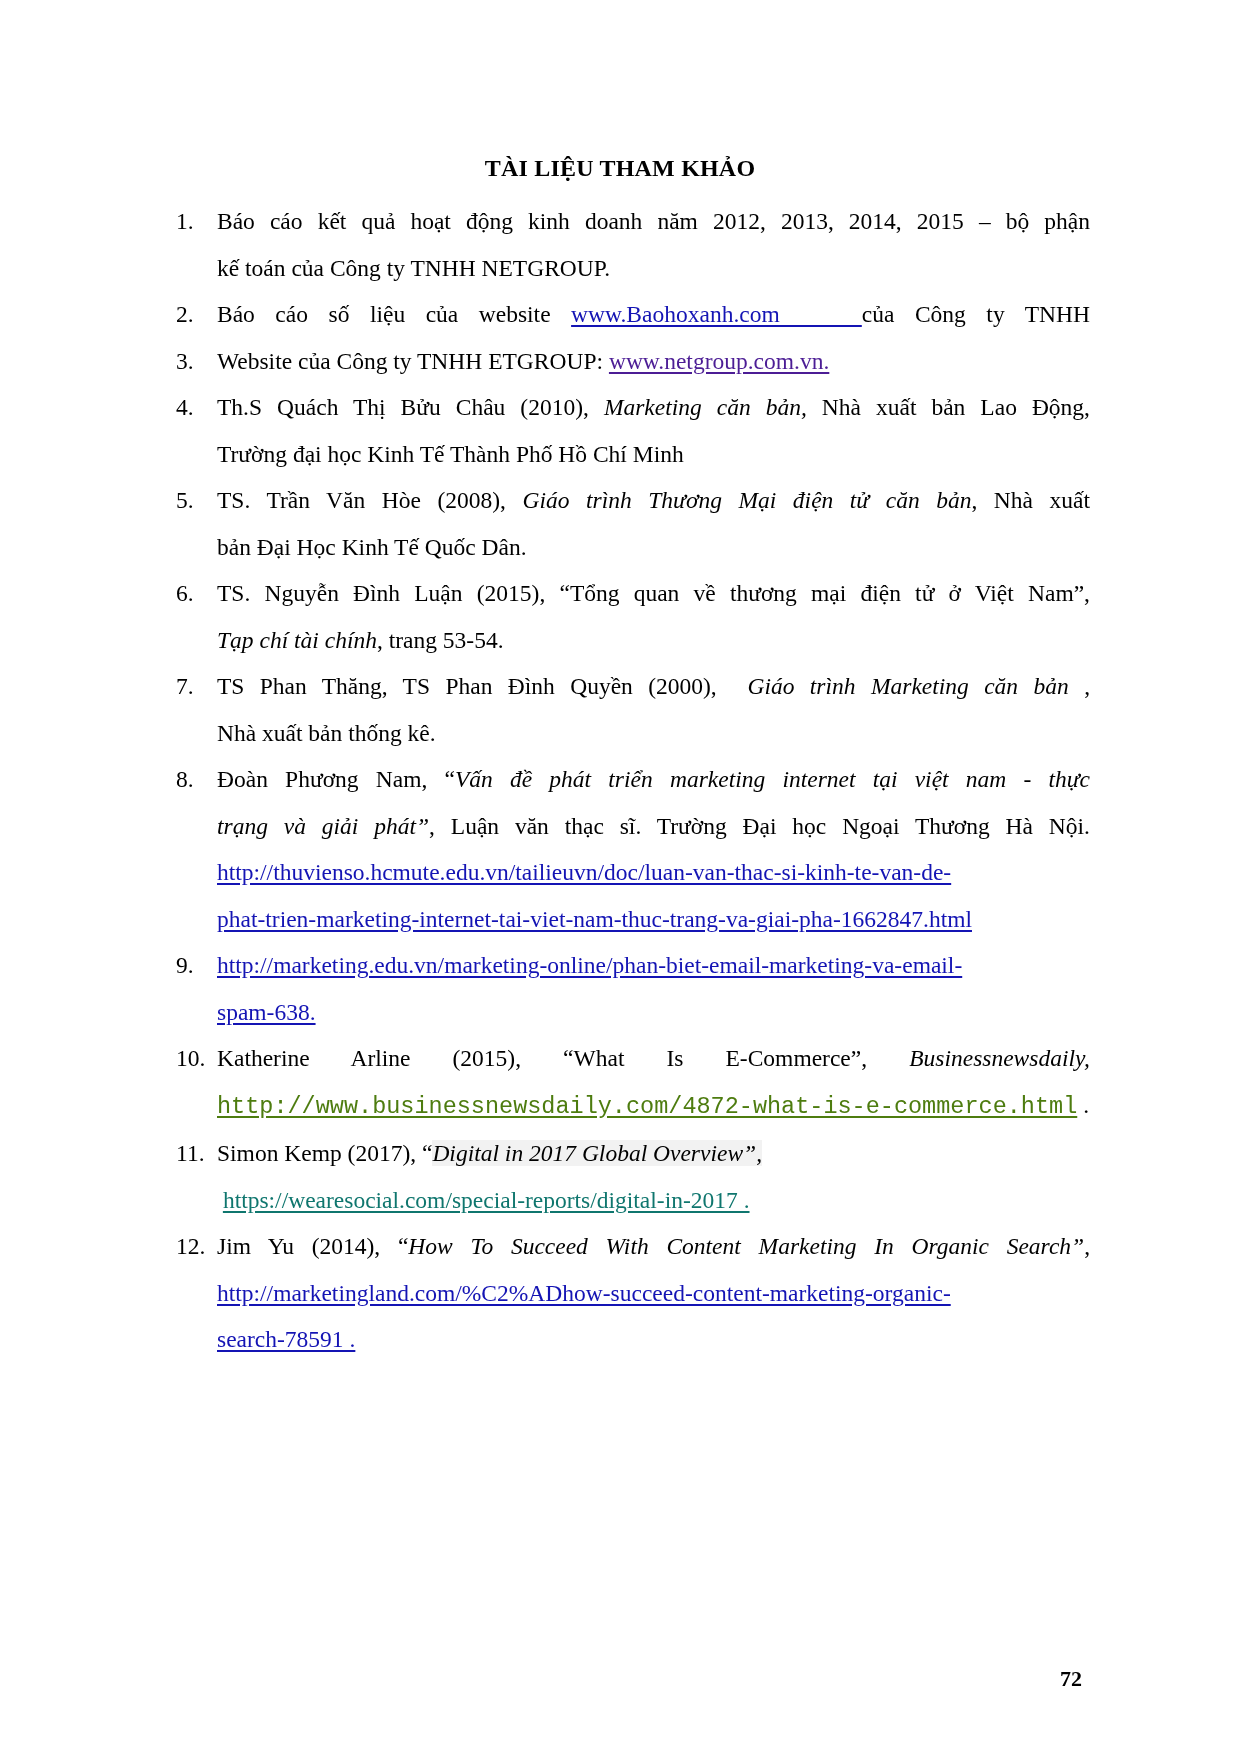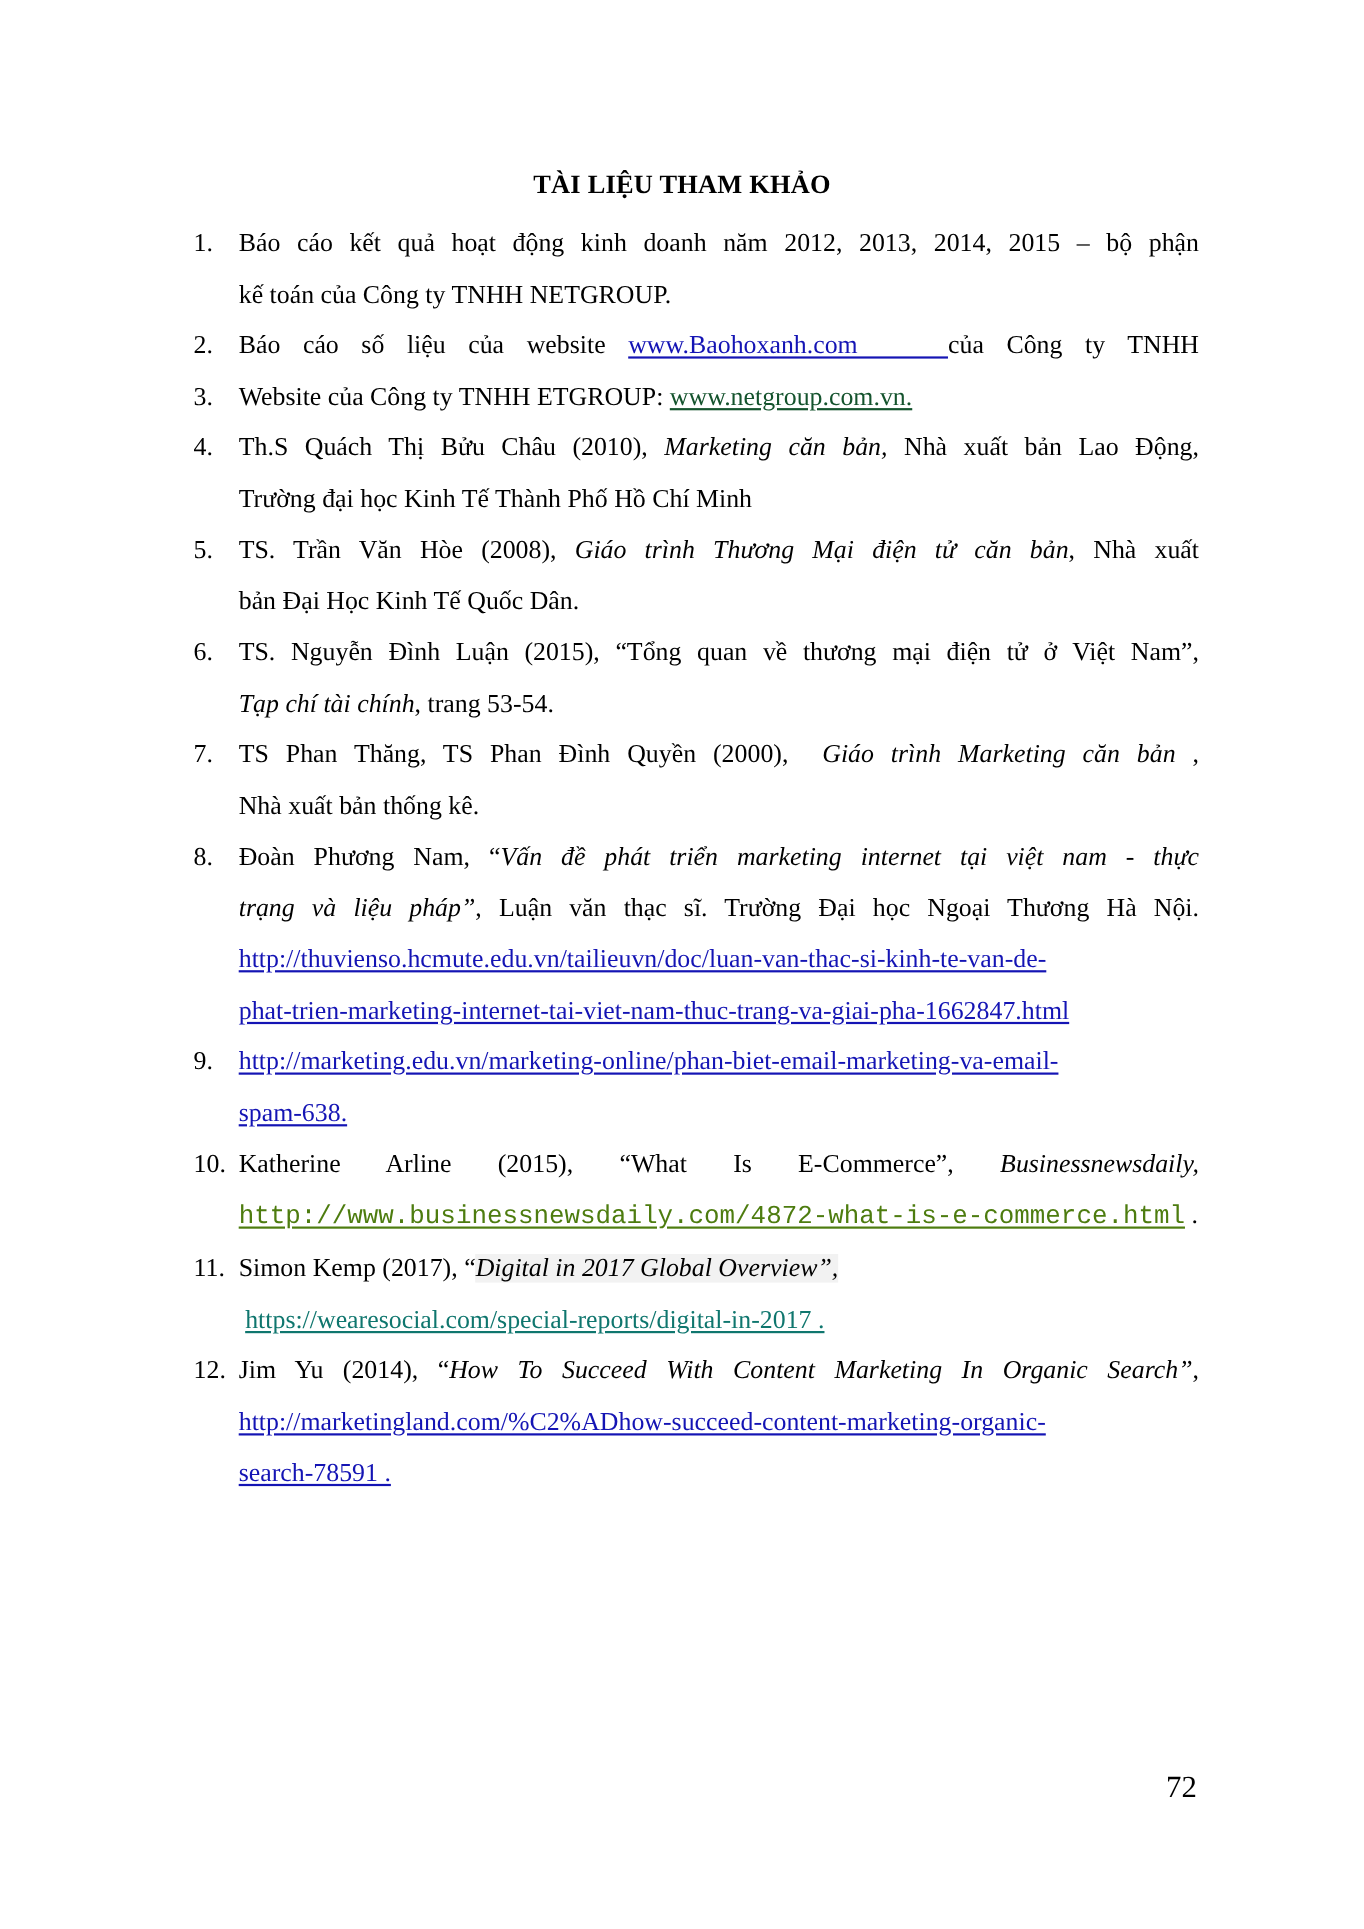--- a/index.html
+++ b/index.html
@@ -13,40 +13,40 @@
       position: absolute; top: 155px; left: 0; width: 1240px;
       text-align: center; font-weight: bold; font-size: 24px; letter-spacing: 0.2px;
     }
     .refs { position: absolute; left: 176px; top: 198px; width: 914px; }
     .ref { position: relative; padding-left: 41px; line-height: 46.5px; text-align: justify; }
     .ref .num { position: absolute; left: 0; top: 0; }
     .ref .line { display: block; white-space: nowrap; }
     .ref .line.just { text-align: justify; text-align-last: justify; white-space: normal; }
     a.link { color: #1414b4; text-decoration: underline; text-underline-offset: 3px; }
     .hl { background: #f2f2f2; }
-    .page-number { position: absolute; left: 1060px; top: 1610px; font-size: 28px; }
+    .page-number { position: absolute; left: 1060px; top: 1666px; font-size: 22px; font-weight: bold; }
   </style>
 </head>
 <body>
 
 <div class="page">
   <div class="title">TÀI LIỆU THAM KHẢO</div>
   <div class="refs" id="refs">
       <div class="ref">
         <span class="num">1.</span>
         <span class="line just"><span style="white-space: pre-wrap;">Báo cáo kết quả hoạt động kinh doanh năm 2012, 2013, 2014, 2015 – bộ phận</span></span>
         <span class="line"><span style="white-space: pre-wrap;">kế toán của Công ty TNHH NETGROUP.</span></span>
       </div>
       <div class="ref">
         <span class="num">2.</span>
         <span class="line just"><span style="white-space: pre-wrap;">Báo cáo số liệu của website </span><a class="link" style="color: rgb(20, 20, 180); white-space: pre-wrap;">www.Baohoxanh.com    </a><span style="white-space: pre-wrap;">của Công ty TNHH</span></span>
       </div>
       <div class="ref">
         <span class="num">3.</span>
-        <span class="line"><span style="white-space: pre-wrap;">Website của Công ty TNHH ETGROUP: </span><a class="link" style="color: #14532d; white-space: pre-wrap;">www.netgroup.com.vn.</a></span>
+        <span class="line"><span style="white-space: pre-wrap;">Website của Công ty TNHH ETGROUP: </span><a class="link" style="color: #4c1d95; white-space: pre-wrap;">www.netgroup.com.vn.</a></span>
       </div>
       <div class="ref">
         <span class="num">4.</span>
         <span class="line just"><span style="white-space: pre-wrap;">Th.S Quách Thị Bửu Châu (2010), </span><span style="font-style: italic; white-space: pre-wrap;">Marketing căn bản,</span><span style="white-space: pre-wrap;"> Nhà xuất bản Lao Động,</span></span>
         <span class="line"><span style="white-space: pre-wrap;">Trường đại học Kinh Tế Thành Phố Hồ Chí Minh</span></span>
       </div>
       <div class="ref">
         <span class="num">5.</span>
         <span class="line just"><span style="white-space: pre-wrap;">TS. Trần Văn Hòe (2008), </span><span style="font-style: italic; white-space: pre-wrap;">Giáo trình Thương Mại điện tử căn bản</span><span style="white-space: pre-wrap;">, Nhà xuất</span></span>
         <span class="line"><span style="white-space: pre-wrap;">bản Đại Học Kinh Tế Quốc Dân.</span></span>
@@ -57,21 +57,21 @@
         <span class="line"><span style="font-style: italic; white-space: pre-wrap;">Tạp chí tài chính</span><span style="white-space: pre-wrap;">, trang 53-54.</span></span>
       </div>
       <div class="ref">
         <span class="num">7.</span>
         <span class="line just"><span style="white-space: pre-wrap;">TS Phan Thăng, TS Phan Đình Quyền (2000),  </span><span style="font-style: italic; white-space: pre-wrap;">Giáo trình Marketing căn bản</span><span style="white-space: pre-wrap;"> ,</span></span>
         <span class="line"><span style="white-space: pre-wrap;">Nhà xuất bản thống kê.</span></span>
       </div>
       <div class="ref">
         <span class="num">8.</span>
         <span class="line just"><span style="white-space: pre-wrap;">Đoàn Phương Nam, “</span><span style="font-style: italic; white-space: pre-wrap;">Vấn đề phát triển marketing internet tại việt nam - thực</span></span>
-        <span class="line just"><span style="font-style: italic; white-space: pre-wrap;">trạng và liệu pháp”</span><span style="white-space: pre-wrap;">, Luận văn thạc sĩ. Trường Đại học Ngoại Thương Hà Nội.</span></span>
+        <span class="line just"><span style="font-style: italic; white-space: pre-wrap;">trạng và giải phát”</span><span style="white-space: pre-wrap;">, Luận văn thạc sĩ. Trường Đại học Ngoại Thương Hà Nội.</span></span>
         <span class="line"><a class="link" style="color: rgb(20, 20, 180); white-space: pre-wrap;">http://thuvienso.hcmute.edu.vn/tailieuvn/doc/luan-van-thac-si-kinh-te-van-de-</a></span>
         <span class="line"><a class="link" style="color: rgb(20, 20, 180); white-space: pre-wrap;">phat-trien-marketing-internet-tai-viet-nam-thuc-trang-va-giai-pha-1662847.html</a></span>
       </div>
       <div class="ref">
         <span class="num">9.</span>
         <span class="line"><a class="link" style="color: rgb(20, 20, 180); white-space: pre-wrap;">http://marketing.edu.vn/marketing-online/phan-biet-email-marketing-va-email-</a></span>
         <span class="line"><a class="link" style="color: rgb(20, 20, 180); white-space: pre-wrap;">spam-638.</a></span>
       </div>
       <div class="ref">
         <span class="num">10.</span>

